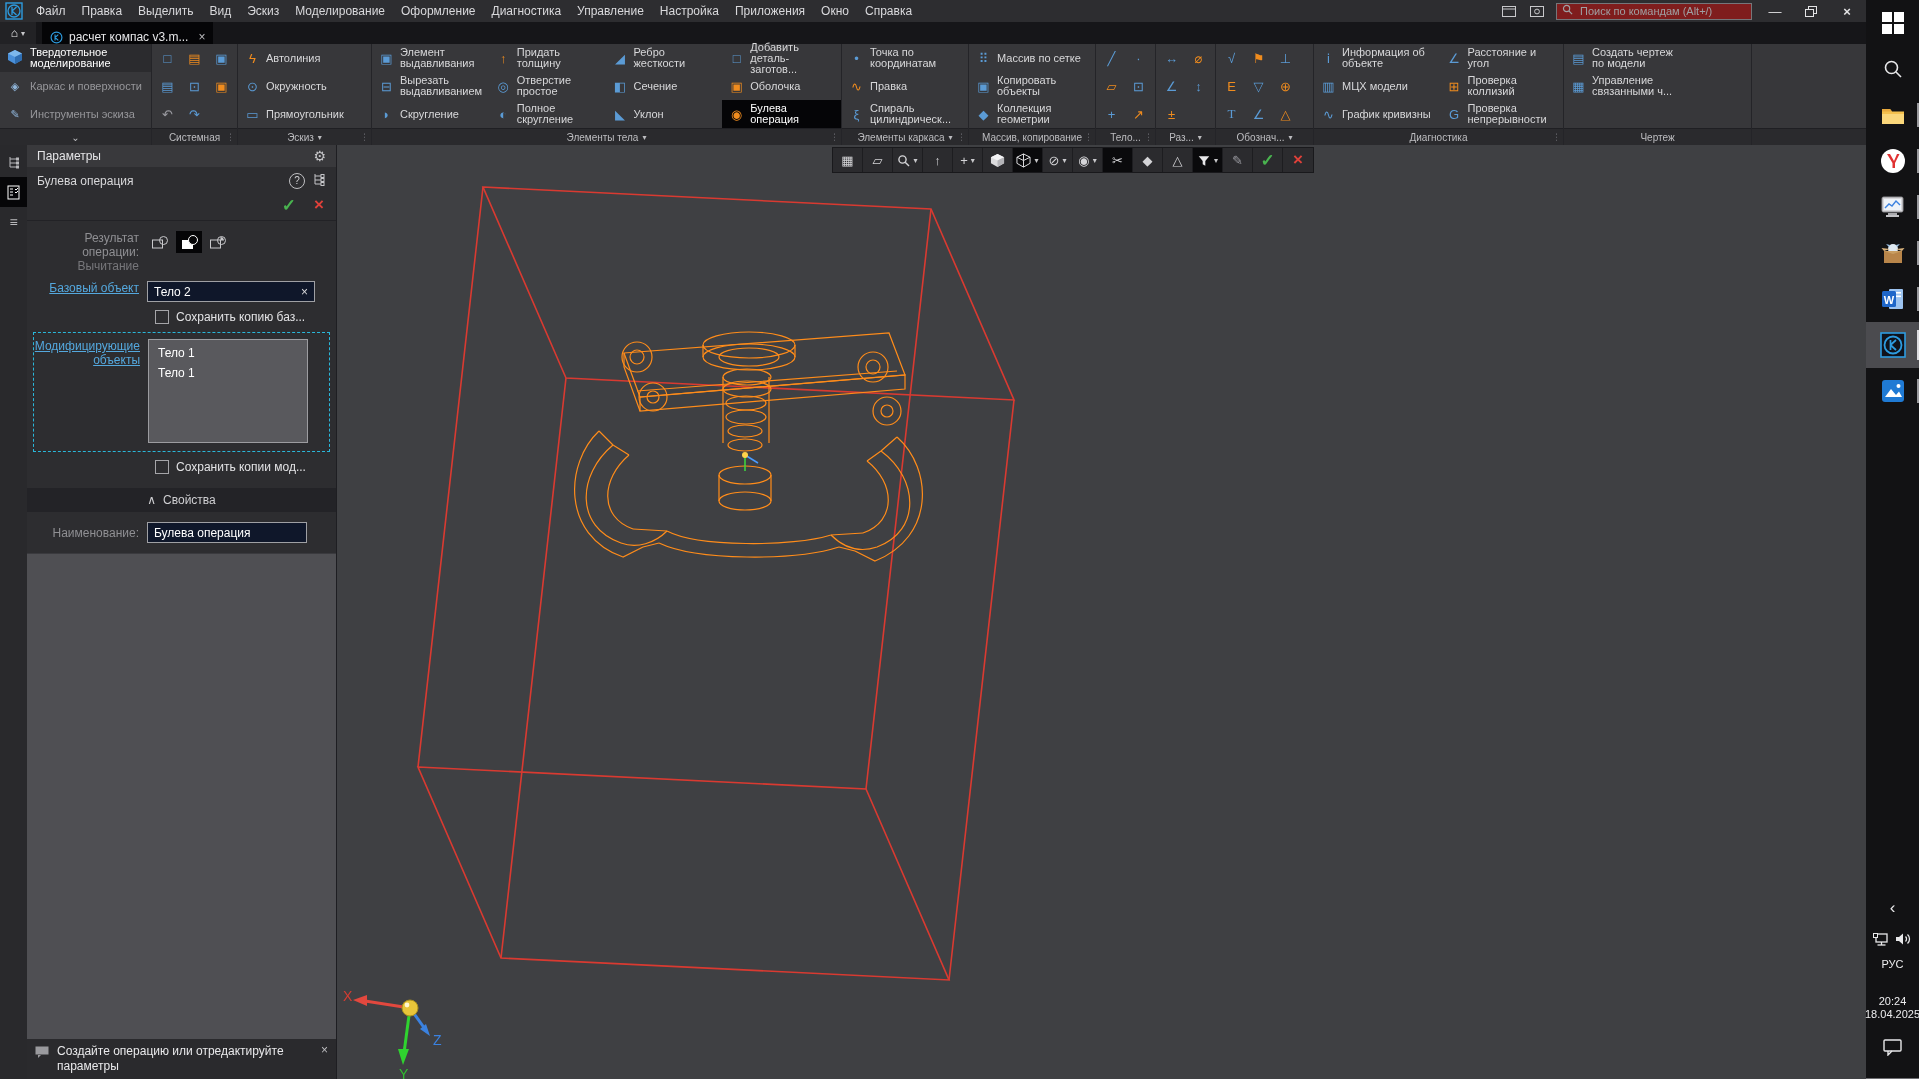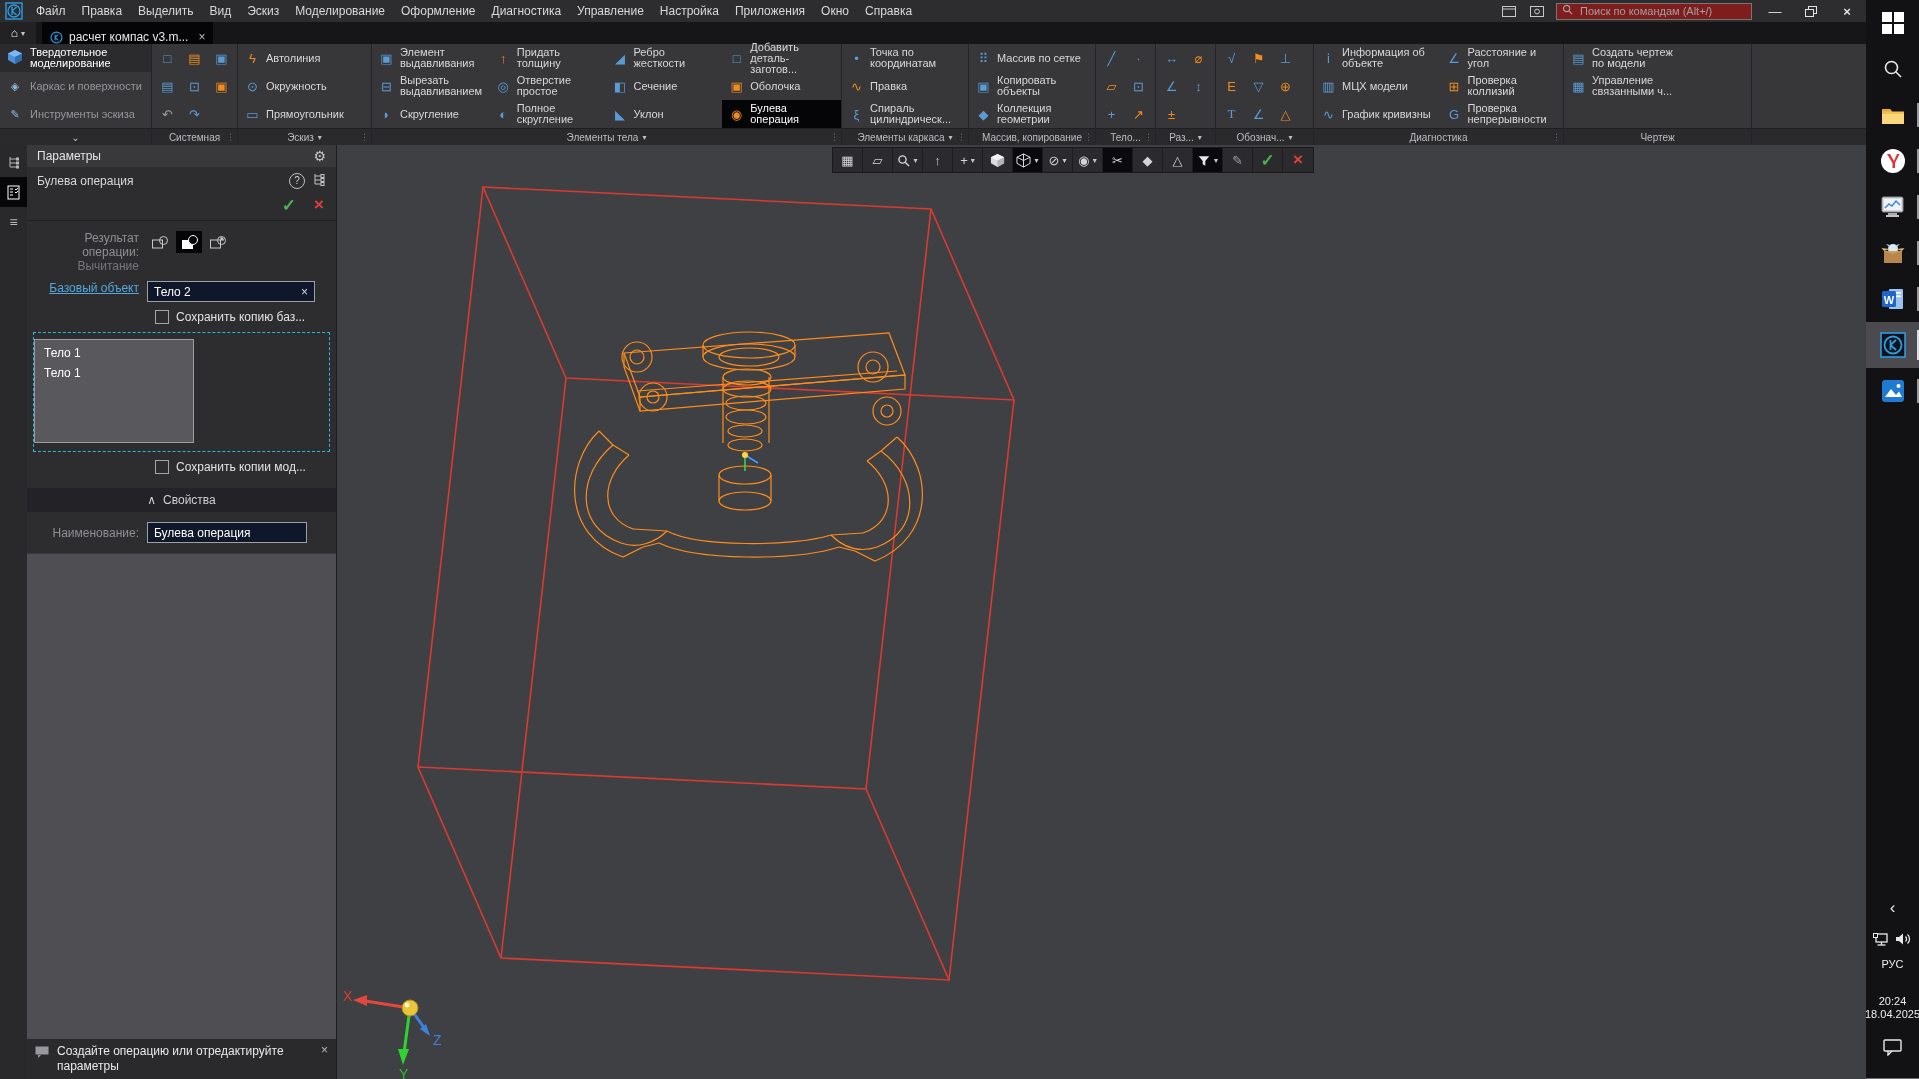--- a/index.html
+++ b/index.html
@@ -620,20 +620,21 @@
             <span class="clr">×</span>
           </div>
         </div>
 
         <div class="cbrow">
           <span class="cb"></span>
           <span>Сохранить копию баз...</span>
         </div>
 
         <div class="dashbox">
+          <div class="flabel"><span class="link">Модифицирующие объекты</span></div>
           <div class="listbox">
             <div>Тело 1</div>
             <div>Тело 1</div>
           </div>
         </div>
 
         <div class="cbrow">
           <span class="cb"></span>
           <span>Сохранить копии мод...</span>
         </div>

